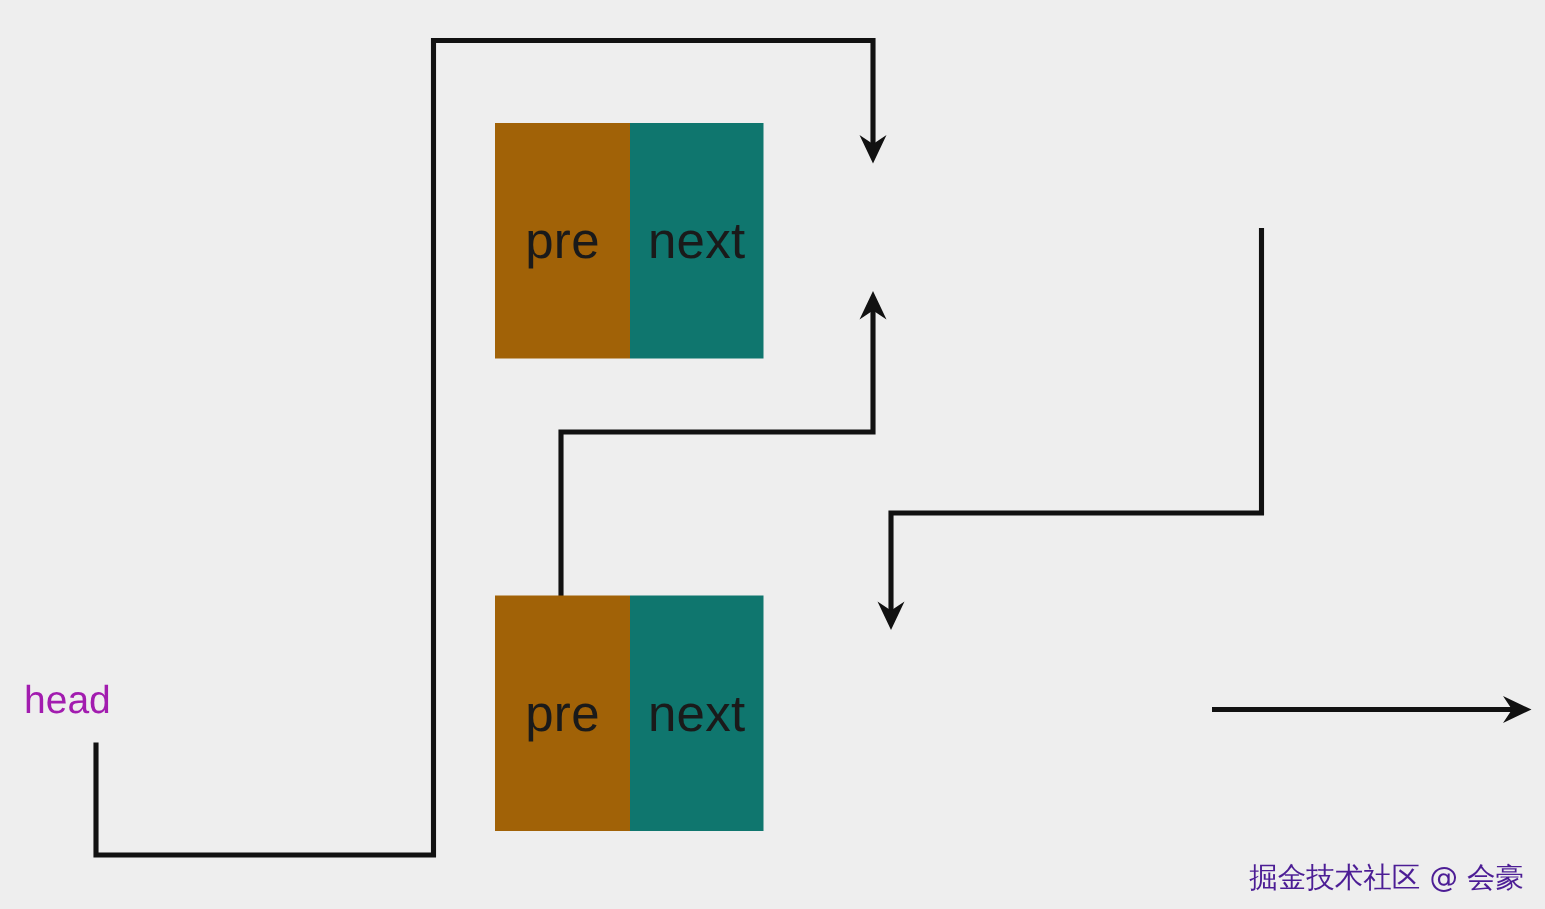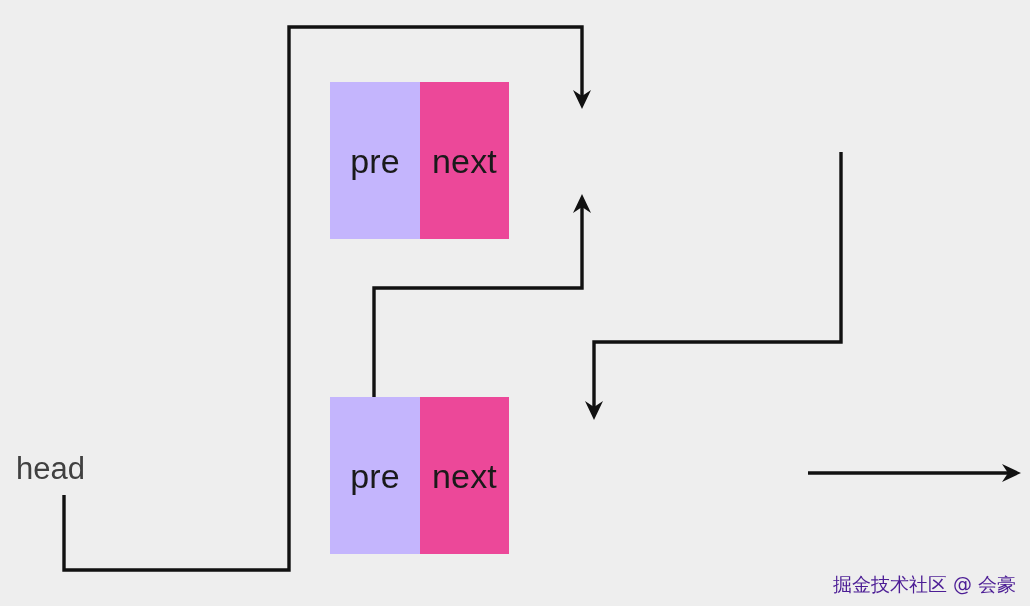--- a/index.html
+++ b/index.html
@@ -36,39 +36,39 @@
     align-items: center;
     justify-content: center;
     font-size: 34px;
     color: #1a1a1a;
     letter-spacing: 0.2px;
     font-weight: 400;
     line-height: 1;
   }
   .cell-pre {
     width: 90px;
-    background: #c4b5fd;
+    background: #a16207;
   }
   .cell-value {
     width: 306px;
     background: #ffffff;
   }
   .cell-next {
     width: 89px;
-    background: #ec4899;
+    background: #0f766e;
   }
 
   #node-new  { left: 330px; top: 82px; }
   #node-old  { left: 330px; top: 397px; }
 
   
   .label-free {
     position: absolute;
-    font-size: 31px;
-    color: #404040;
+    font-size: 26px;
+    color: #a21caf;
     line-height: 1;
     white-space: nowrap;
   }
   #label-head { left: 16px; top: 453px; }
 
   
   #watermark {
     position: absolute;
     right: 14px;
     bottom: 8px;

